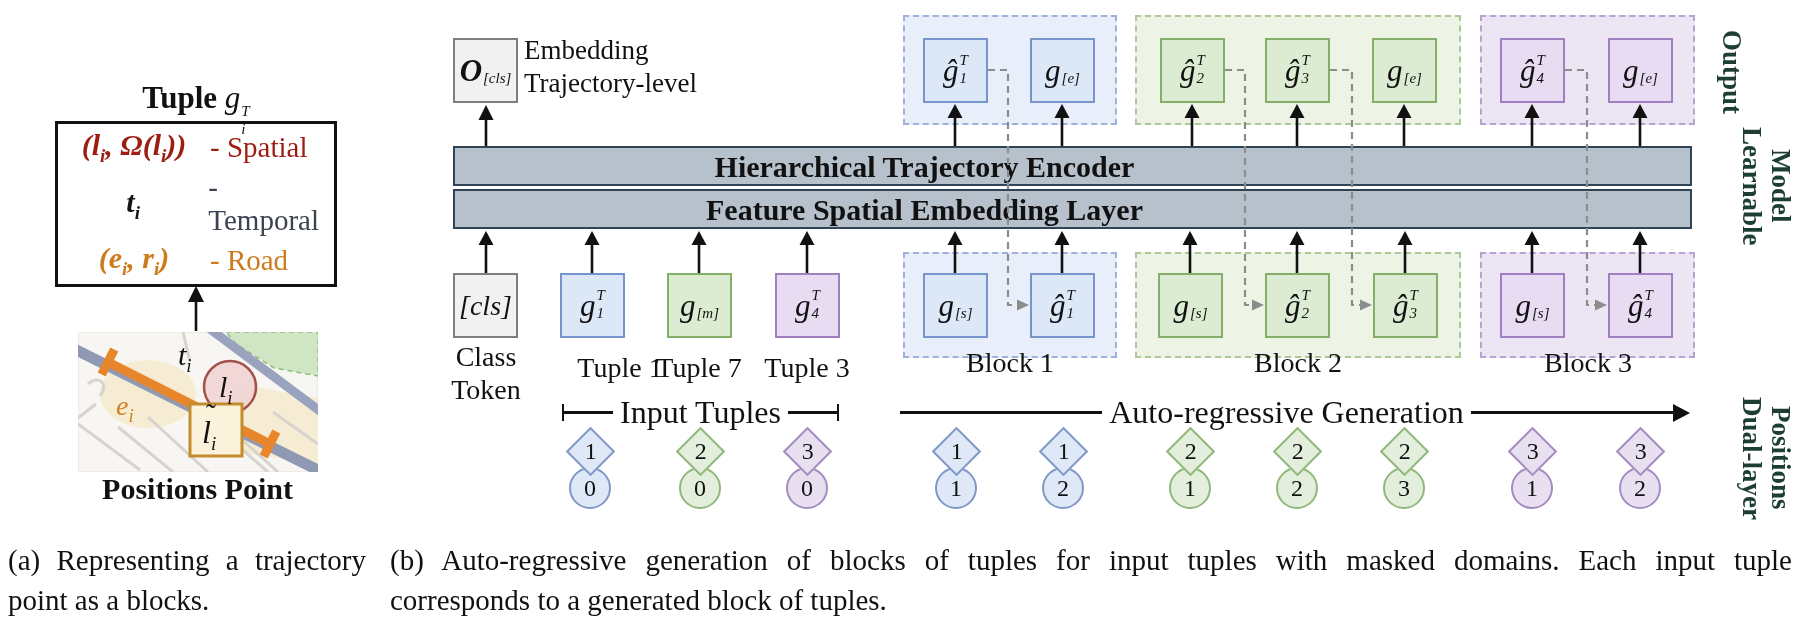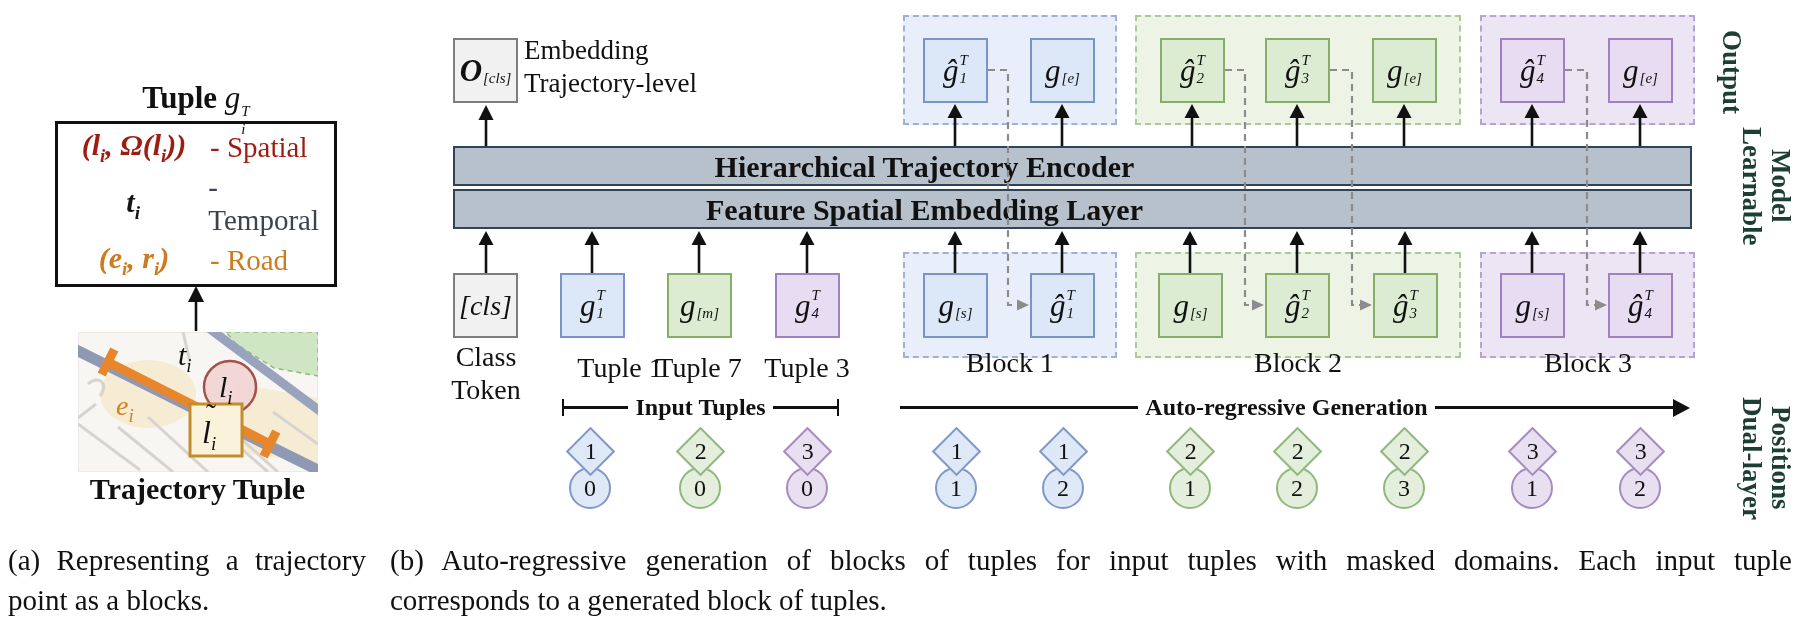--- a/index.html
+++ b/index.html
@@ -29,21 +29,21 @@
        align-items:center;justify-content:center;font-weight:bold;font-size:30px;z-index:4;}
   
   .cap{position:absolute;font-size:28px;text-align:center;line-height:1.18;z-index:4;}
   .bcap{position:absolute;font-size:28px;text-align:center;z-index:4;}
   .sidelabel{position:absolute;writing-mode:vertical-lr;text-align:center;
        font-weight:bold;font-size:27px;color:#1c3e34;line-height:1.05;z-index:4;}
   
   .hline{height:2.4px;background:#111;}
   .bracket{position:absolute;display:flex;align-items:center;z-index:4;}
   .tick{width:2.4px;height:17px;background:#111;}
-  .blabel{font-weight:bold;font-size:24px;padding:0 7px;white-space:nowrap;}
+  .blabel{font-weight:normal;font-size:32px;padding:0 7px;white-space:nowrap;}
   .flex1{flex:1;}
   .ar-head{width:0;height:0;border-left:17px solid #111;border-top:9px solid transparent;
        border-bottom:9px solid transparent;}
   
   .marker{position:absolute;width:46px;top:430px;display:flex;flex-direction:column;
           align-items:center;z-index:3;}
   .diamond{width:31px;height:31px;transform:rotate(45deg);border:2px solid;display:flex;
            align-items:center;justify-content:center;margin-top:4px;}
   .diamond span{transform:rotate(-45deg);font-size:24px;}
   .mcircle{width:38px;height:38px;border-radius:50%;border:2px solid;display:flex;
@@ -127,21 +127,21 @@
     </g>
     <circle cx="152" cy="55" r="26" fill="#f0d4d2" fill-opacity="0.92" stroke="#a4504b" stroke-width="2.5"></circle>
     <rect x="112" y="72" width="52" height="52" fill="#fbf2dc" stroke="#c38d2c" stroke-width="3"></rect>
   </svg>
 
   <span class="ml" style="left:178px;top:338px;color:#111;"><span>t</span><sub>i</sub></span>
   <span class="ml" style="left:219px;top:370px;color:#111;"><span>l</span><sub>i</sub></span>
   <span class="ml" style="left:202px;top:414px;color:#111;font-size:32px;"><span class="tilded"><span class="acc">˜</span><span>l</span></span><sub>i</sub></span>
   <span class="ml" style="left:116px;top:390px;color:#d4801f;font-size:28px;"><span>e</span><sub>i</sub></span>
 
-  <div class="abs" style="left:40px;top:472px;width:315px;text-align:center;font-weight:bold;font-size:30px;z-index:4;">Trajectory Tuple</div>
+  <div class="abs" style="left:40px;top:472px;width:315px;text-align:center;font-weight:bold;font-size:30px;z-index:4;">Positions Point</div>
 
   <div class="capA">
     <div class="justline">(a) Representing a trajectory</div>
     <div>point as a blocks.</div>
   </div>
 
   <div class="box graybox" style="left:453px;top:38px;">
     <span style="font-weight:bold;">O</span>
       <span class="ss">
         <sup></sup>

